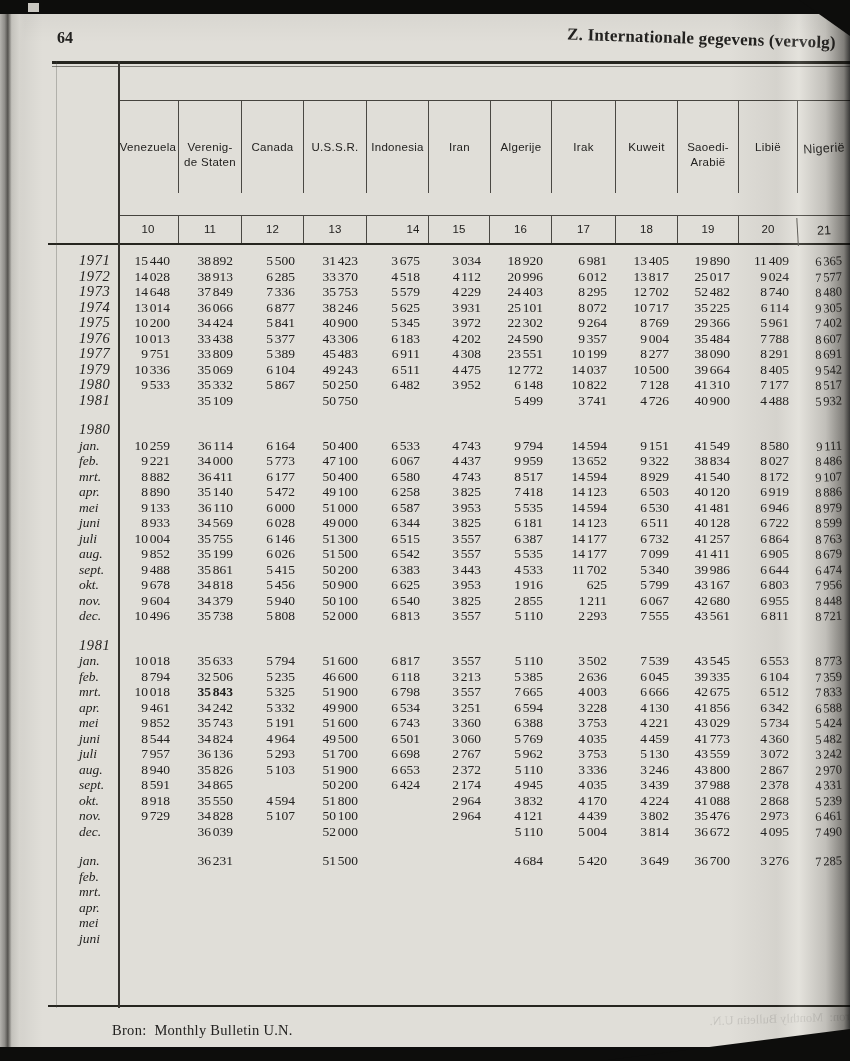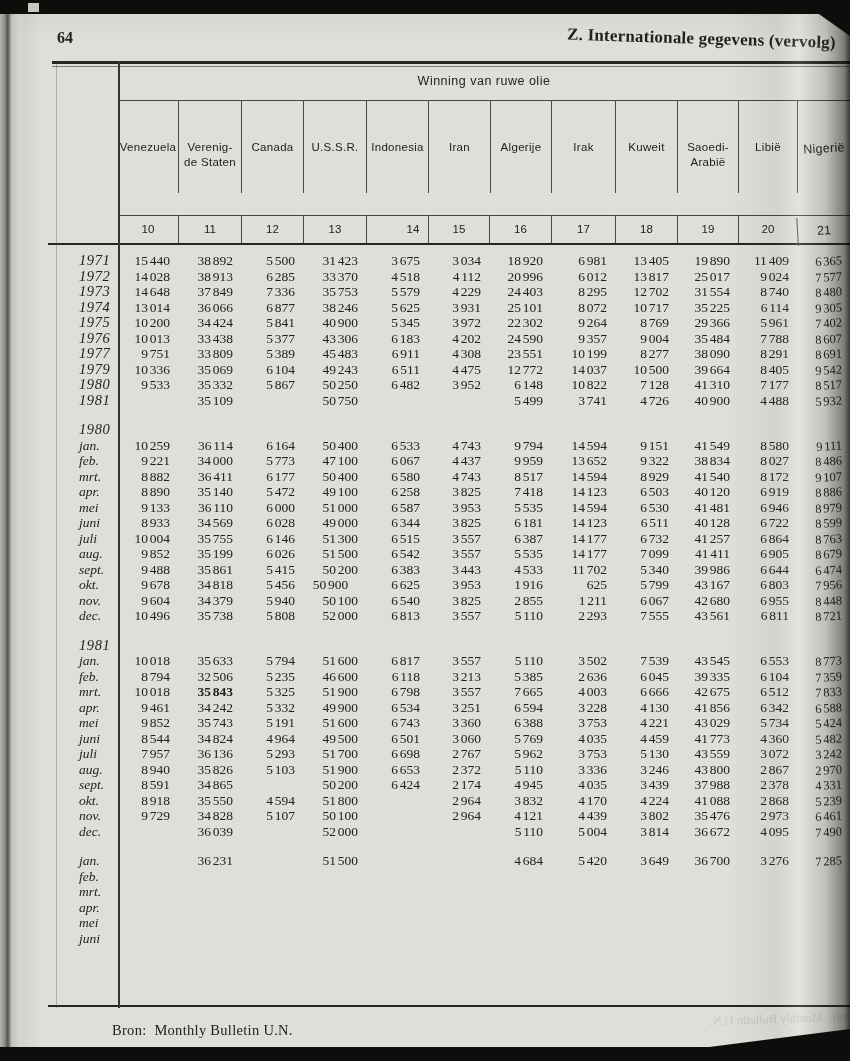--- a/index.html
+++ b/index.html
@@ -85,21 +85,20 @@
 
   <div class="rule r-top-a"></div>
   <div class="rule r-top-b"></div>
   <div class="rule r-under-title"></div>
   <div class="rule r-above-nums"></div>
   <div class="rule r-under-nums"></div>
   <div class="rule r-bottom"></div>
   <div class="rule r-stub"></div>
   <div class="rule r-left"></div>
 
-  <div class="tbl-title">Winning van ruwe olie</div>
   <div id="col-headers">
       <div class="hcell" style="width: 60px;">
         <div class="hlabel">Venezuela</div>
       </div>
       <div class="hcell bl" style="width: 63px;">
         <div class="hlabel">Verenig-
 de Staten</div>
       </div>
       <div class="hcell bl" style="width: 62px;">
         <div class="hlabel">Canada</div>
@@ -184,21 +183,21 @@
           <div class="stub year">1973</div>
           <div class="cell" style="width: 60px;">14 648</div>
           <div class="cell" style="width: 63px;">37 849</div>
           <div class="cell" style="width: 62px;">7 336</div>
           <div class="cell" style="width: 63px;">35 753</div>
           <div class="cell" style="width: 62px;">5 579</div>
           <div class="cell" style="width: 61px;">4 229</div>
           <div class="cell" style="width: 62px;">24 403</div>
           <div class="cell" style="width: 64px;">8 295</div>
           <div class="cell" style="width: 62px;">12 702</div>
-          <div class="cell" style="width: 61px;">31 554</div>
+          <div class="cell" style="width: 61px;">52 482</div>
           <div class="cell" style="width: 59px;">8 740</div>
           <div class="cell curl" style="width: 53px;">8 480</div>
         </div>
         <div class="trow">
           <div class="stub year">1974</div>
           <div class="cell" style="width: 60px;">13 014</div>
           <div class="cell" style="width: 63px;">36 066</div>
           <div class="cell" style="width: 62px;">6 877</div>
           <div class="cell" style="width: 63px;">38 246</div>
           <div class="cell" style="width: 62px;">5 625</div>
@@ -438,21 +437,21 @@
           <div class="cell" style="width: 62px;">5 340</div>
           <div class="cell" style="width: 61px;">39 986</div>
           <div class="cell" style="width: 59px;">6 644</div>
           <div class="cell curl" style="width: 53px;">6 474</div>
         </div>
         <div class="trow">
           <div class="stub month">okt.</div>
           <div class="cell" style="width: 60px;">9 678</div>
           <div class="cell" style="width: 63px;">34 818</div>
           <div class="cell" style="width: 62px;">5 456</div>
-          <div class="cell" style="width: 63px; text-align: center;">50 900</div>
+          <div class="cell" style="width: 63px;">50 900</div>
           <div class="cell" style="width: 62px;">6 625</div>
           <div class="cell" style="width: 61px;">3 953</div>
           <div class="cell" style="width: 62px;">1 916</div>
           <div class="cell" style="width: 64px;">625</div>
           <div class="cell" style="width: 62px;">5 799</div>
           <div class="cell" style="width: 61px;">43 167</div>
           <div class="cell" style="width: 59px;">6 803</div>
           <div class="cell curl" style="width: 53px;">7 956</div>
         </div>
         <div class="trow">

